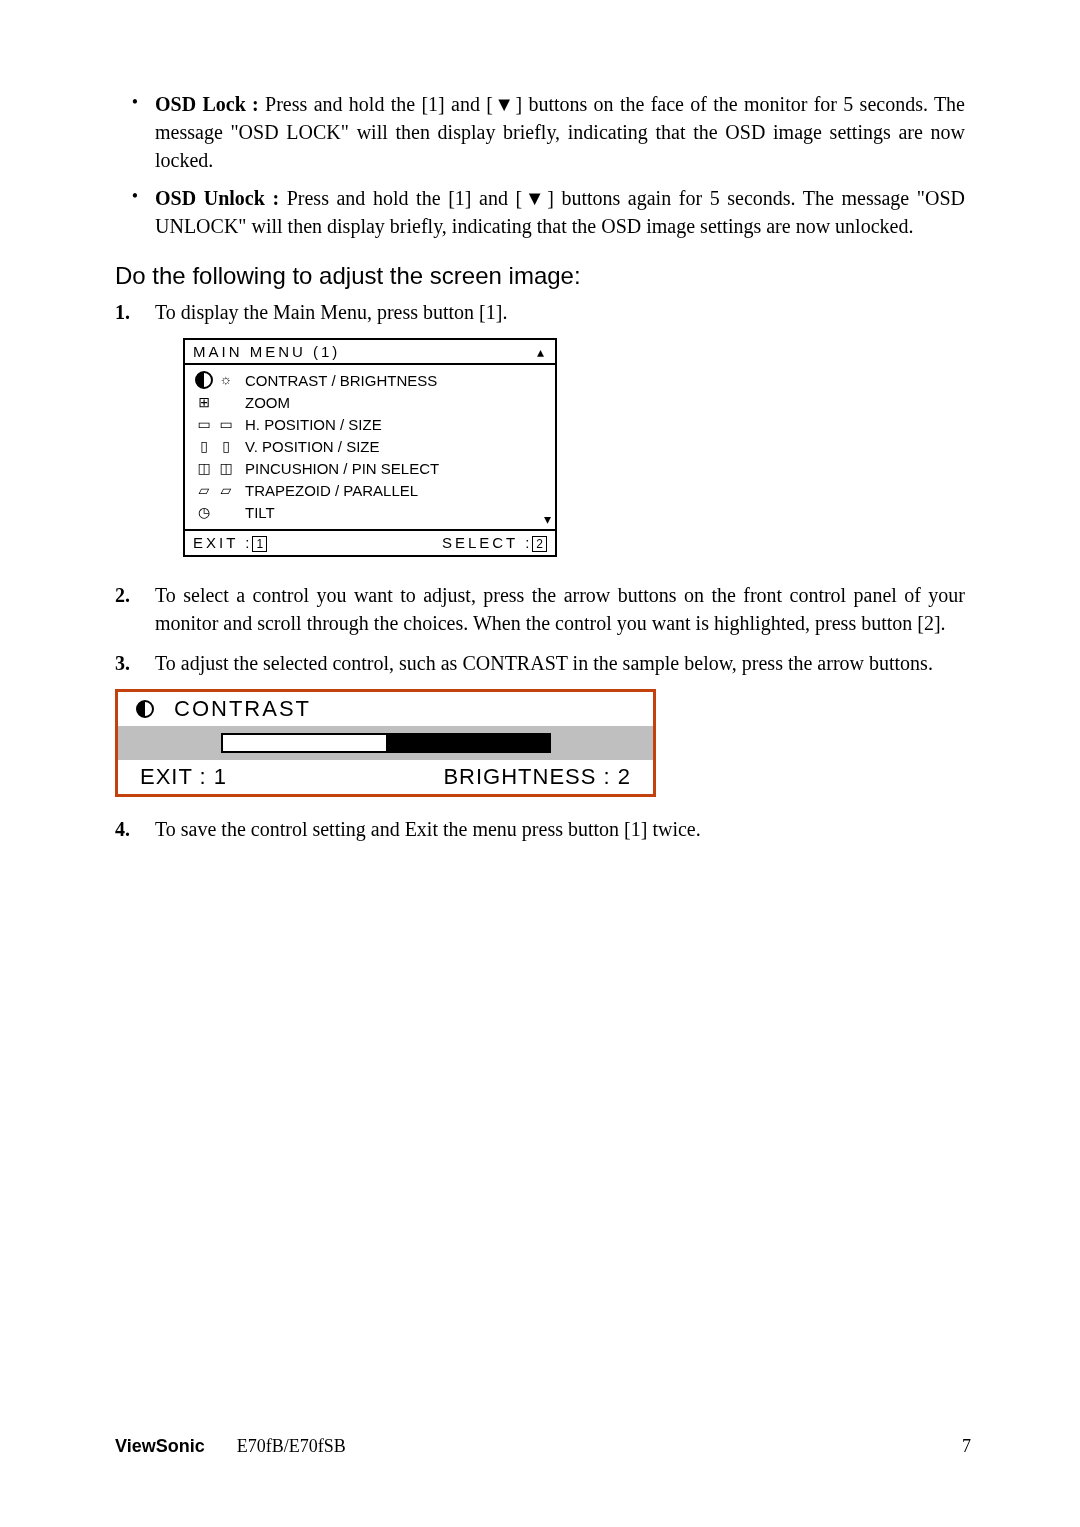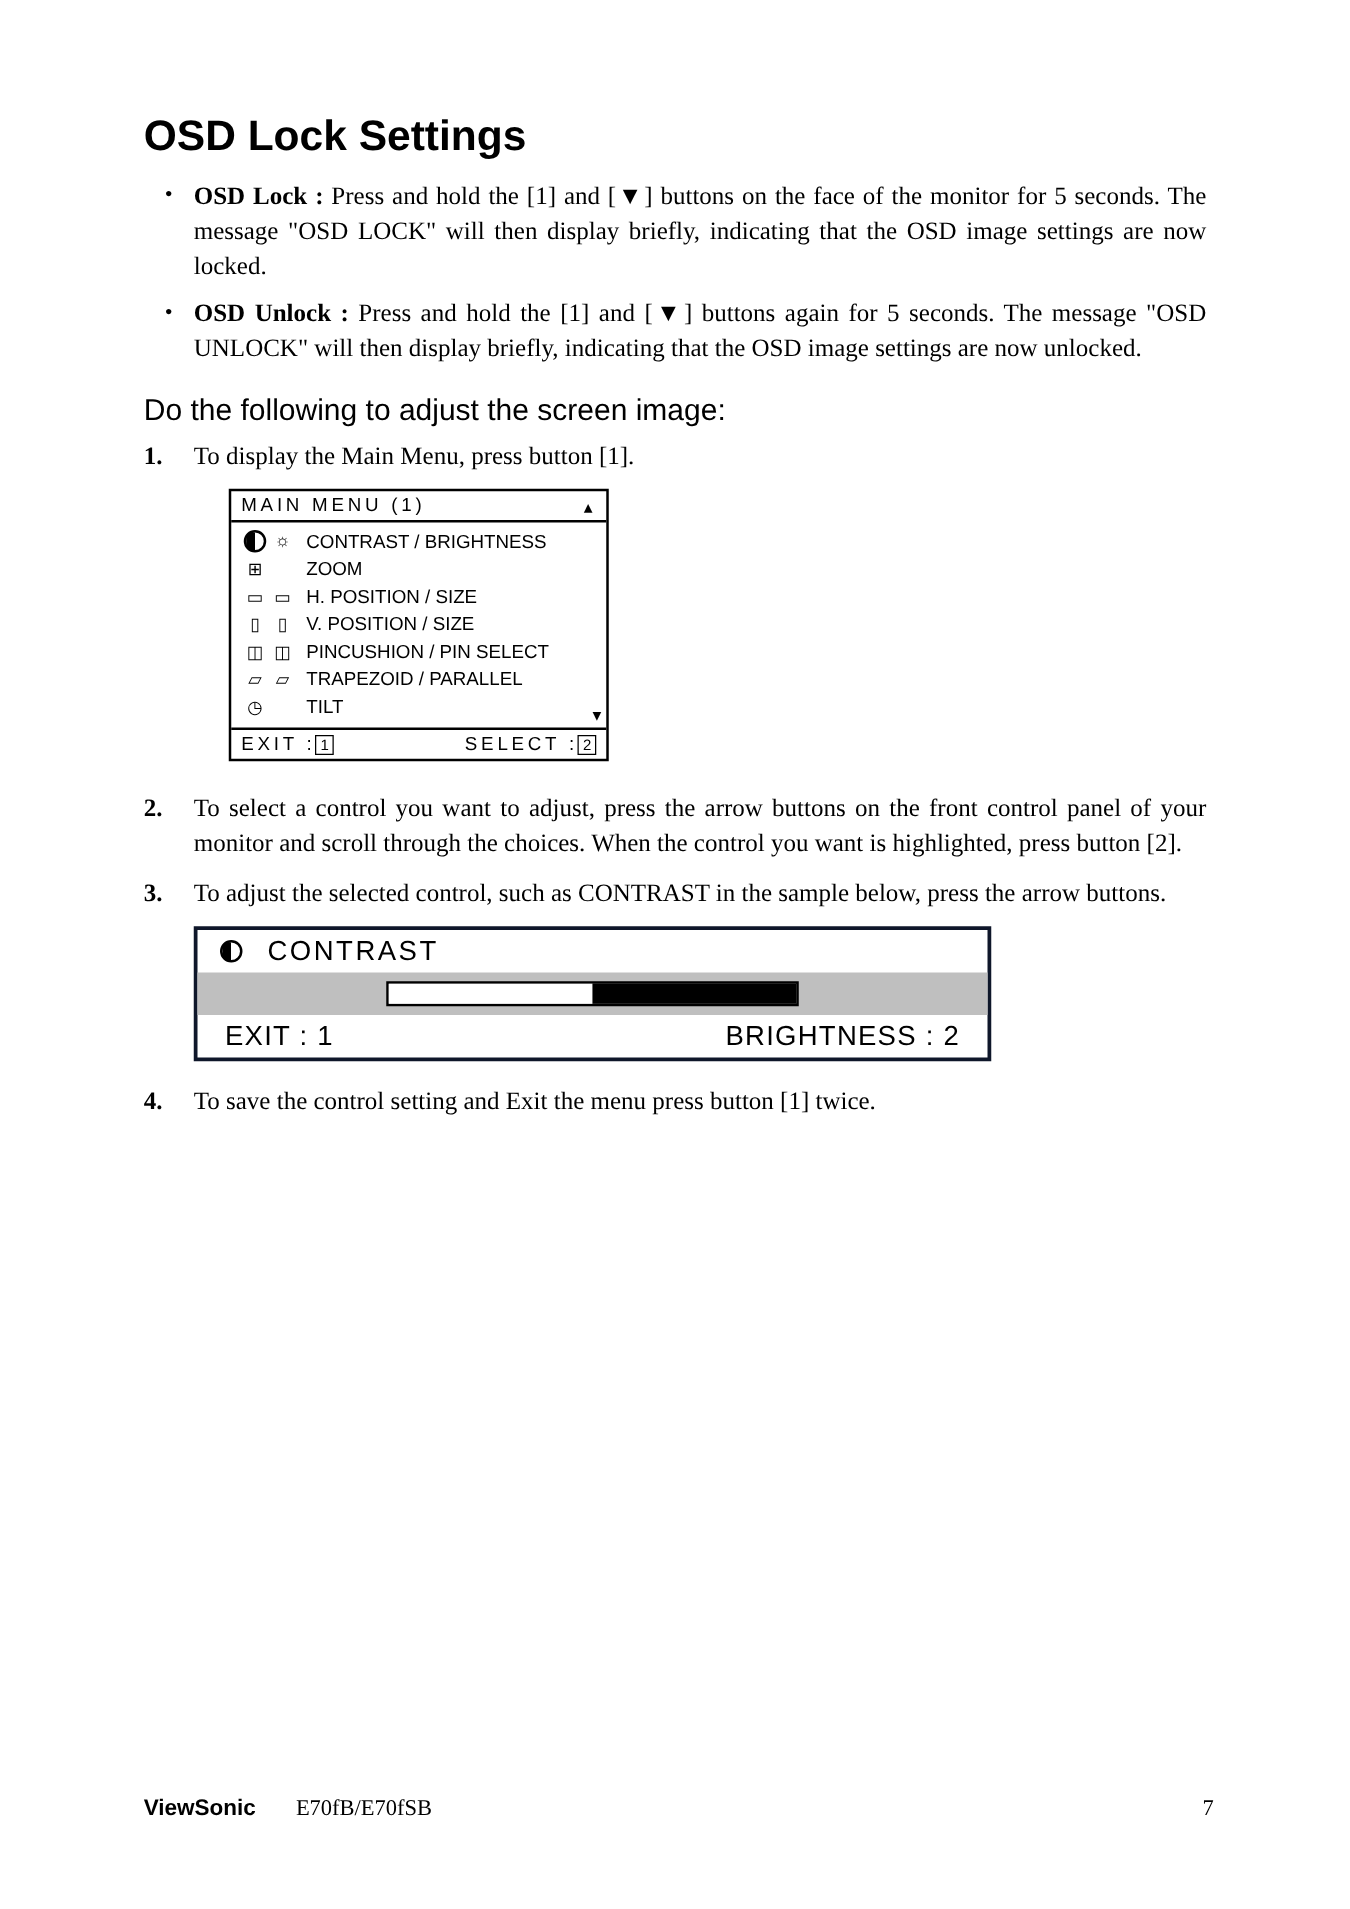--- a/index.html
+++ b/index.html
@@ -65,21 +65,21 @@
       margin-left: 40px;
       font-size: 20px;
       line-height: 1.4;
       text-align: justify;
       margin-bottom: 14px;
     }
     .osd-menu {
       margin-left: 68px;
       margin-top: 6px;
       margin-bottom: 24px;
-      width: 304px;
+      width: 374px;
       border: 2px solid #000;
       font-family: Arial, Helvetica, sans-serif;
       font-size: 15px;
       color: #000;
     }
     .osd-title {
       border-bottom: 2px solid #000;
       padding: 3px 8px;
       letter-spacing: 3px;
       display: flex;
@@ -115,25 +115,24 @@
     .arrow-up, .arrow-down {
       font-size: 14px;
     }
     .arrow-down-box {
       position: absolute;
       right: 4px;
       bottom: 2px;
       font-size: 14px;
     }
     .contrast-box {
-      margin-left: 40px;
       margin-top: 6px;
       margin-bottom: 18px;
-      width: 638px;
-      border: 3px solid #0f172a;
+      width: 541px;
+      border: 3px solid #c2410c;
       font-family: Arial, Helvetica, sans-serif;
     }
     .contrast-title {
       display: flex;
       align-items: center;
       gap: 20px;
       padding: 4px 18px;
       font-size: 22px;
       letter-spacing: 2px;
     }
@@ -180,21 +179,20 @@
     .contrast-icon {
       width: 18px; height: 18px; border: 2px solid #000; border-radius: 50%;
       background: linear-gradient(to right, #000 50%, #fff 50%);
       display: inline-block;
     }
   </style>
 </head>
 <body>
 
 <div class="page">
-  <h1>OSD Lock Settings</h1>
 
 
   <div class="bullets">
     <div class="bullet">
       <div class="dot">•</div>
       <div class="btxt">
         <span class="bold">OSD Lock :</span><span> Press and hold the [1] and [▼] buttons on the face of the monitor for 5 seconds. The message "OSD LOCK" will then display briefly, indicating that the OSD image settings are now locked.</span>
       </div>
     </div>
     <div class="bullet">

